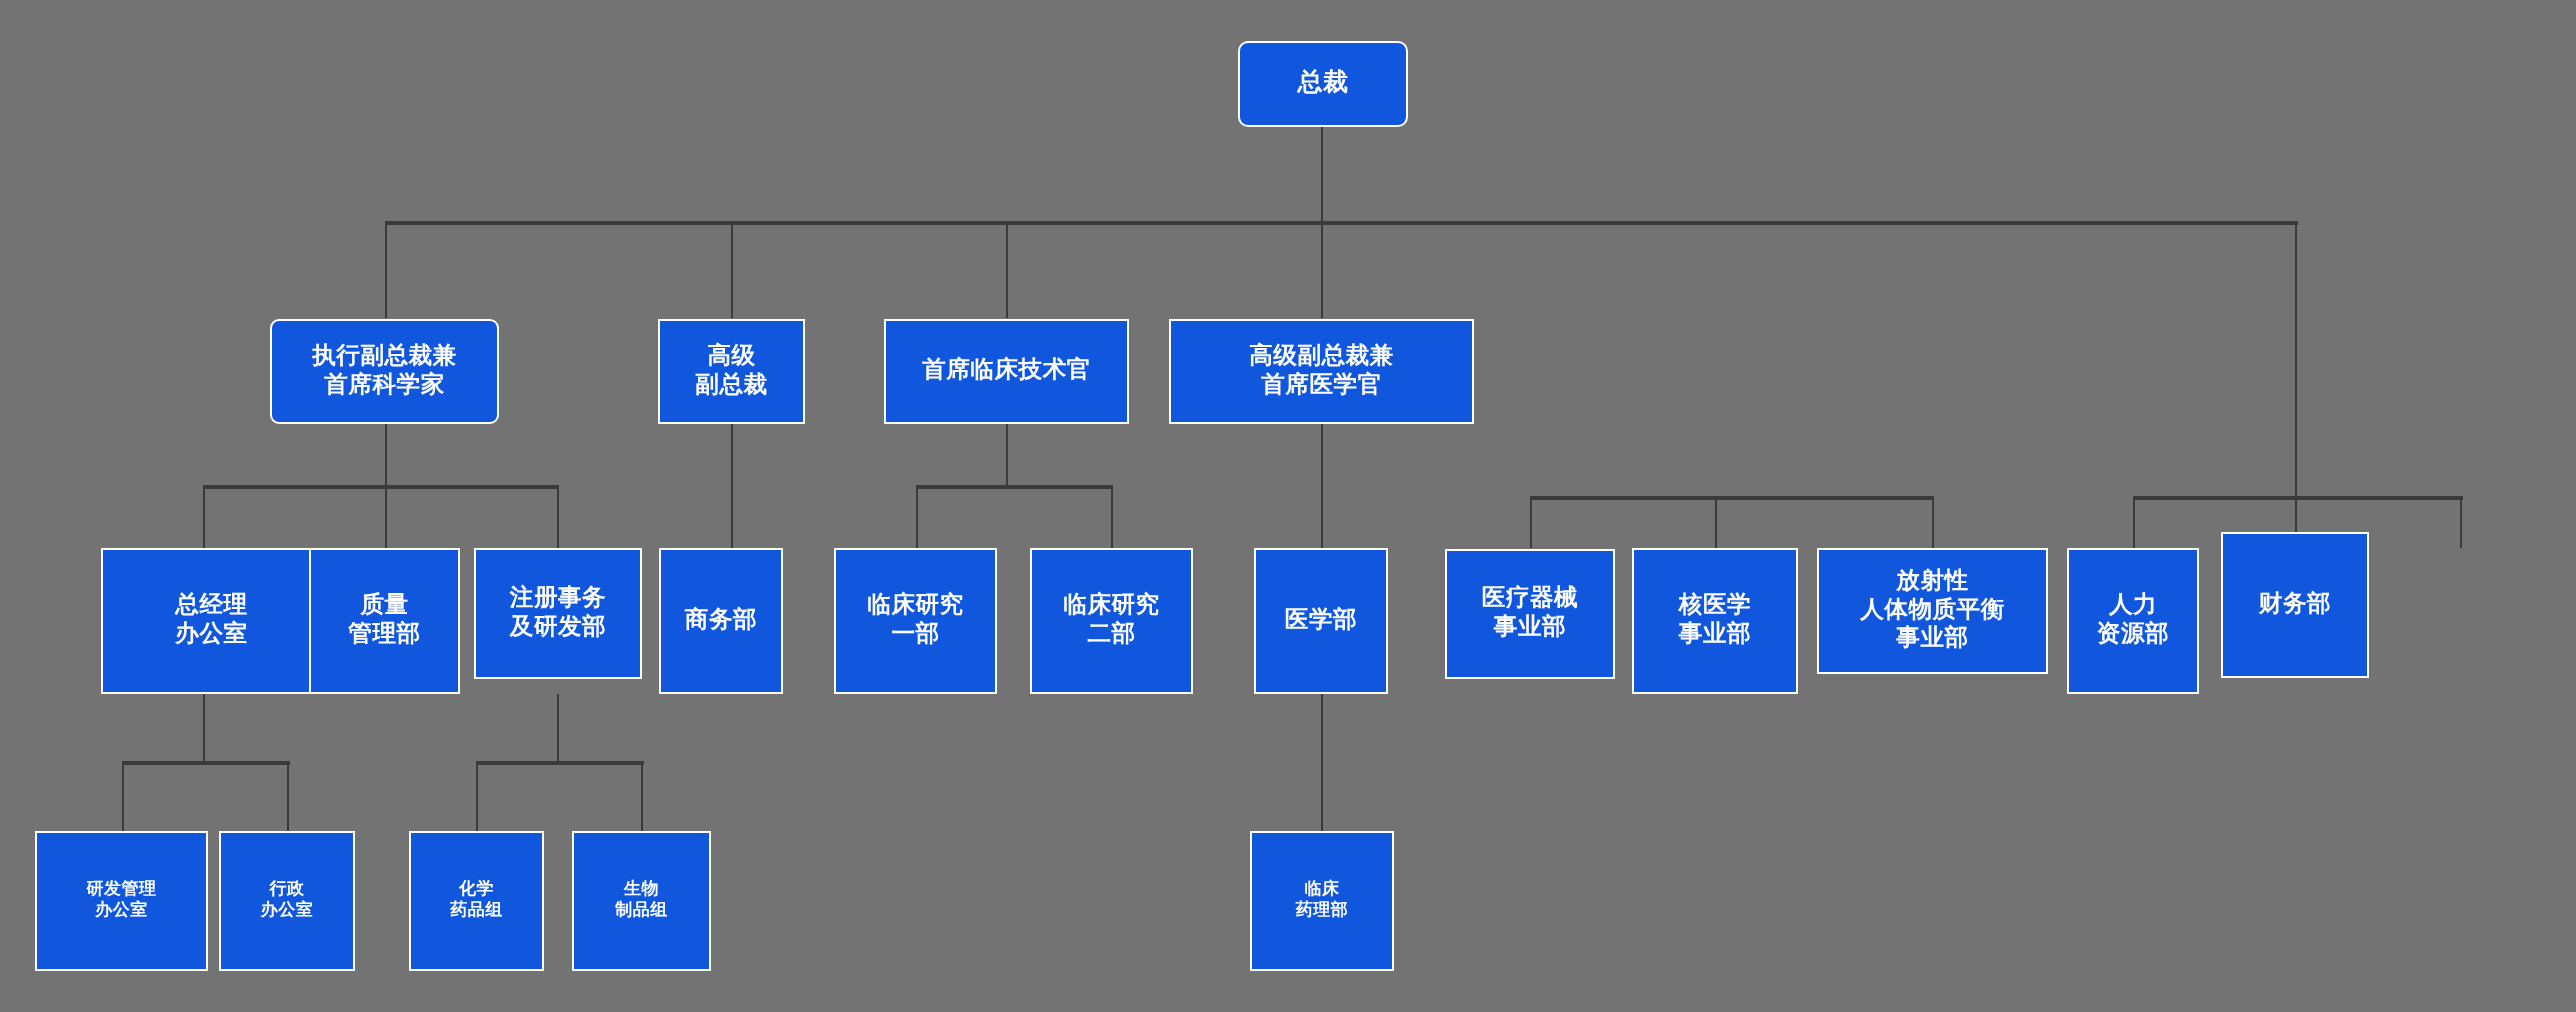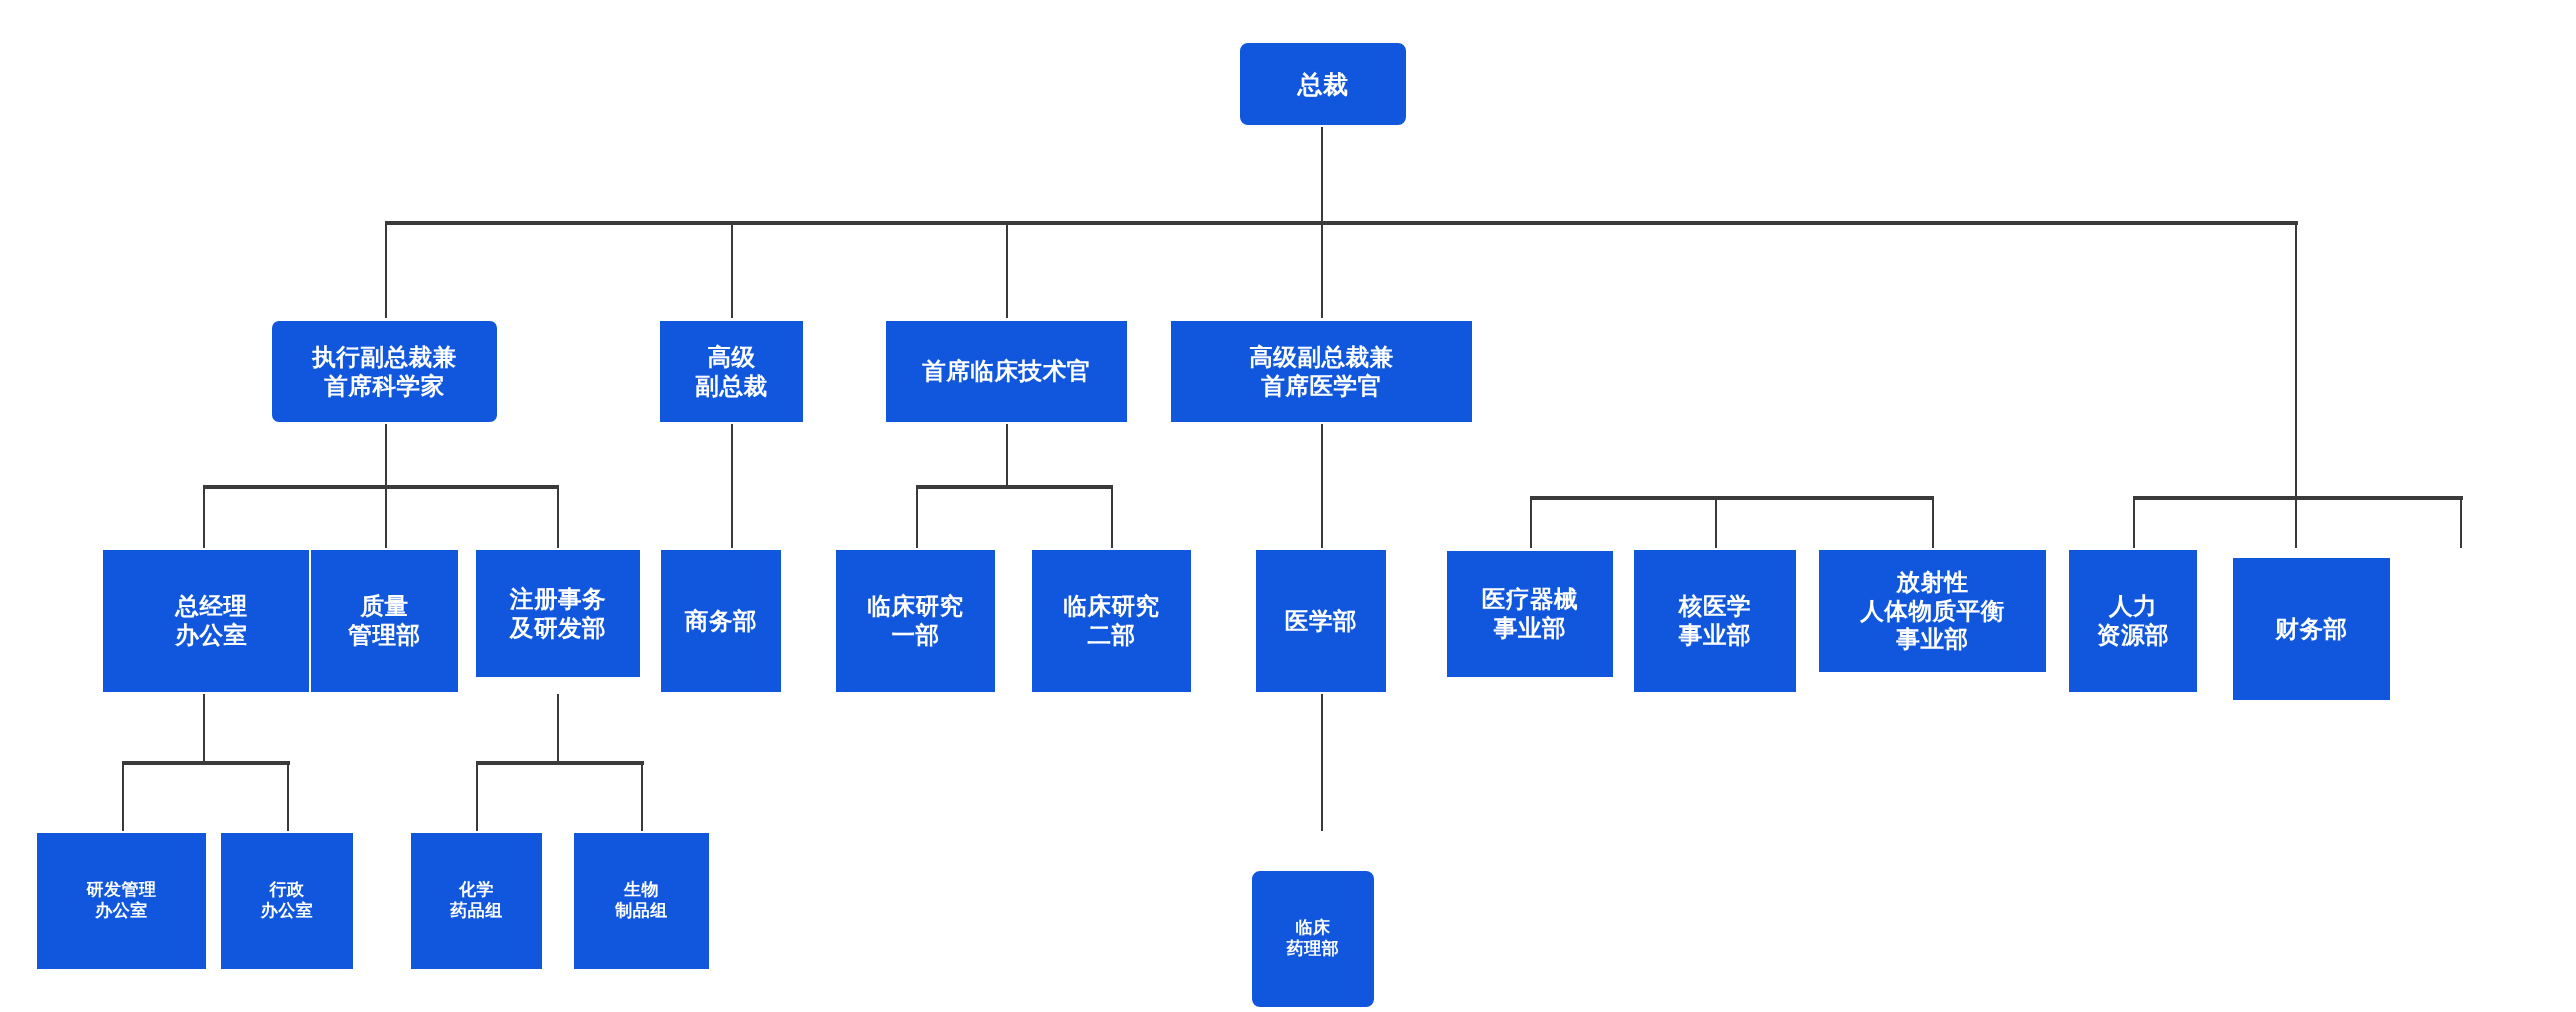--- a/index.html
+++ b/index.html
@@ -4,23 +4,23 @@
 <style>
   html, body {
     margin: 0;
     padding: 0;
     background: #000000;
   }
   #chart-root {
     position: relative;
     width: 2576px;
     height: 1012px;
-    background: #ffffff;
+    background: #737373;
     overflow: hidden;
-    font-family: Liberation Sans, sans-serif;
+    font-family: Liberation Mono, monospace;
   }
   .node {
     position: absolute;
     box-sizing: border-box;
     background: #1057dd;
     border: 2.7px solid #ffffff;
     color: #ffffff;
     display: flex;
     align-items: center;
     justify-content: center;
@@ -122,27 +122,27 @@
   <div class="node lvl3" style="left:1254px; top:548px; width:134px; height:146px;">医学部</div>
   <div class="node lvl3" style="left:1445px; top:549px; width:170px; height:130px;">医疗器械
 事业部</div>
   <div class="node lvl3" style="left:1632px; top:548px; width:166px; height:146px;">核医学
 事业部</div>
   <div class="node lvl3" style="left:1817px; top:548px; width:231px; height:126px;">放射性
 人体物质平衡
 事业部</div>
   <div class="node lvl3" style="left:2067px; top:548px; width:132px; height:146px;">人力
 资源部</div>
-  <div class="node lvl3" style="left:2221px; top:556px; width:161px; height:146px;margin-left:10px;">财务部</div>
+  <div class="node lvl3" style="left:2221px; top:532px; width:148px; height:146px;">财务部</div>
 
   <div class="node lvl4" style="left:35px; top:831px; width:173px; height:140px;">研发管理
 办公室</div>
   <div class="node lvl4" style="left:219px; top:831px; width:136px; height:140px;">行政
 办公室</div>
   <div class="node lvl4" style="left:409px; top:831px; width:135px; height:140px;">化学
 药品组</div>
   <div class="node lvl4" style="left:572px; top:831px; width:139px; height:140px;">生物
 制品组</div>
-  <div class="node lvl4" style="left:1250px; top:869px; width:126px; height:140px;border-radius:10px;">临床
+  <div class="node lvl4" style="left:1250px; top:831px; width:144px; height:140px;">临床
 药理部</div>
 
 </div>
 
 
 </body></html>

